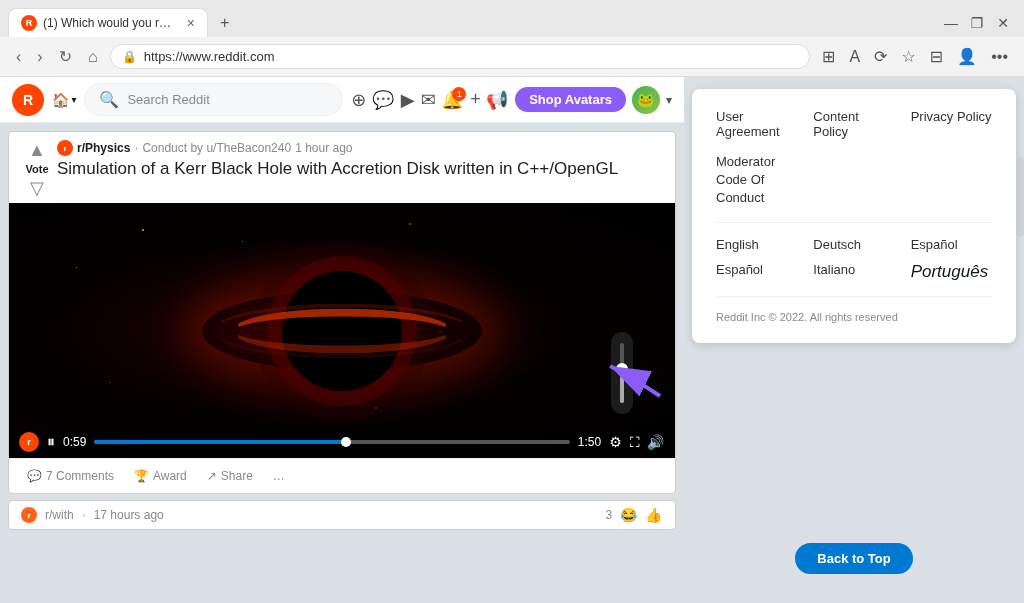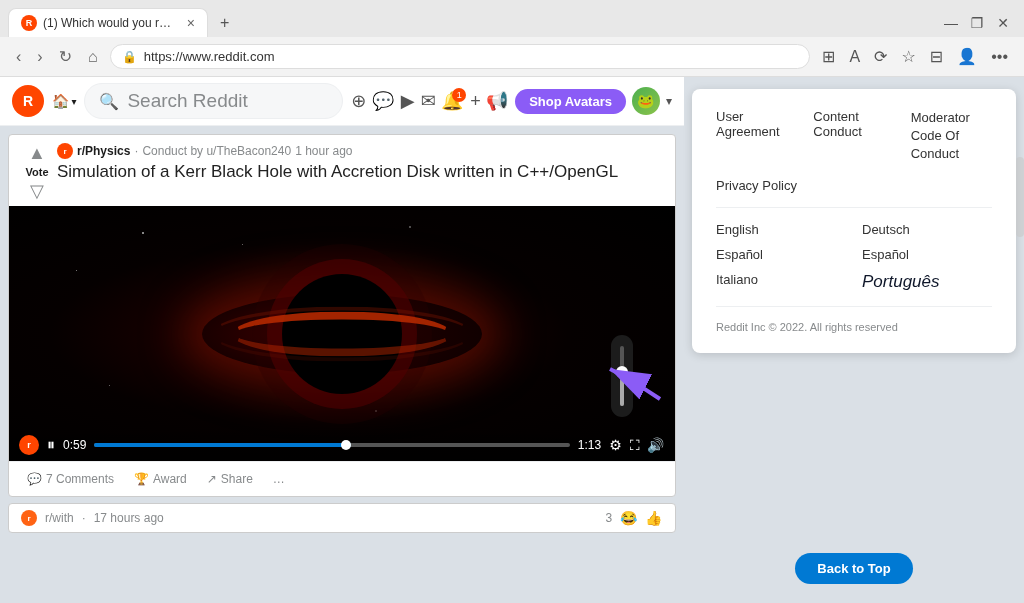--- a/index.html
+++ b/index.html
@@ -77,21 +77,21 @@
 
     <div style="display:flex; align-items:center; background:white; border-bottom:1px solid #edeff1; padding:6px 12px; gap:8px;">
       <div style="width:32px;height:32px;background:#ff4500;border-radius:50%;display:flex;align-items:center;justify-content:center;color:white;font-weight:bold;font-size:14px;">R</div>
       <button style="background:none;border:none;font-size:14px;color:#1c1c1c;cursor:pointer;display:flex;align-items:center;gap:2px;">
         <span>🏠</span>
 
         <span style="font-size:10px;">▾</span>
       </button>
       <div style="flex:1;display:flex;align-items:center;background:#f6f7f8;border:1px solid #edeff1;border-radius:20px;padding:6px 14px;gap:8px;">
         <span style="color:#878a8c;">🔍</span>
-        <span style="color:#878a8c;font-size:19px;">Search Reddit</span>
+        <span style="color:#878a8c;font-size:13px;">Search Reddit</span>
       </div>
       <div style="display:flex;align-items:center;gap:6px;">
         <button style="background:none;border:none;font-size:18px;cursor:pointer;color:#555;">⊕</button>
         <button style="background:none;border:none;font-size:18px;cursor:pointer;color:#555;">💬</button>
         <button style="background:none;border:none;font-size:18px;cursor:pointer;color:#555;">▶</button>
         <button style="background:none;border:none;font-size:18px;cursor:pointer;color:#555;">✉</button>
         <div style="position:relative;">
           <button style="background:none;border:none;font-size:18px;cursor:pointer;color:#555;">🔔</button>
           <span style="position:absolute;top:-2px;right:-2px;background:#ff4500;color:white;border-radius:50%;width:14px;height:14px;font-size:9px;display:flex;align-items:center;justify-content:center;">1</span>
         </div>
@@ -143,21 +143,21 @@
           </div>
 
           <div style="position:absolute;bottom:0;left:0;right:0;background:linear-gradient(transparent,rgba(0,0,0,0.8));padding:8px 10px 6px;display:flex;align-items:center;gap:8px;">
             <div style="width:20px;height:20px;background:#ff4500;border-radius:50%;display:flex;align-items:center;justify-content:center;font-size:9px;color:white;font-weight:bold;flex-shrink:0;">r</div>
             <button style="background:none;border:none;color:white;font-size:16px;cursor:pointer;padding:0;">⏸</button>
             <span style="color:white;font-size:12px;white-space:nowrap;">0:59</span>
             <div style="flex:1;height:4px;background:#555;border-radius:2px;position:relative;cursor:pointer;">
               <div style="height:100%;background:#0079d3;border-radius:2px;width:54%;"></div>
               <div style="position:absolute;right:46%;top:-3px;width:10px;height:10px;border-radius:50%;background:white;"></div>
             </div>
-            <span style="color:white;font-size:12px;white-space:nowrap;">1:13</span>
+            <span style="color:white;font-size:12px;white-space:nowrap;">1:50</span>
             <button style="background:none;border:none;color:white;font-size:14px;cursor:pointer;">⚙</button>
             <button style="background:none;border:none;color:white;font-size:14px;cursor:pointer;">⛶</button>
             <button style="background:none;border:none;color:white;font-size:14px;cursor:pointer;">🔊</button>
           </div>
 
           <div style="position:absolute;right:42px;bottom:44px;width:22px;height:82px;background:rgba(30,30,30,0.95);border-radius:11px;display:flex;align-items:center;justify-content:center;">
             <div style="width:4px;height:60px;background:#555;border-radius:2px;position:relative;">
               <div style="position:absolute;bottom:0;left:0;right:0;height:65%;background:#aaa;border-radius:2px;"></div>
               <div style="position:absolute;left:-4px;top:33%;width:12px;height:12px;border-radius:50%;background:white;box-shadow:0 1px 3px rgba(0,0,0,0.5);"></div>
             </div>
@@ -201,26 +201,26 @@
         <span style="font-size:14px;">😂</span>
         <span style="font-size:14px;">👍</span>
       </div>
     </div>
   </div>
 
   <div style="width:340px;flex-shrink:0;padding:0 8px;">
     <div style="background:white;border-radius:8px;margin-top:12px;padding:20px 24px;box-shadow:0 2px 10px rgba(0,0,0,0.15);">
       <div style="display:grid;grid-template-columns:1fr 1fr 1fr;gap:14px 16px;margin-bottom:14px;">
         <a style="font-size:13px;color:#333;text-decoration:none;cursor:pointer;">User Agreement</a>
-        <a style="font-size:13px;color:#333;text-decoration:none;cursor:pointer;">Content Conduct</a>
+        <a style="font-size:13px;color:#333;text-decoration:none;cursor:pointer;">Content Policy</a>
+        <a style="font-size:13px;color:#333;text-decoration:none;cursor:pointer;">Privacy Policy</a>
         <a style="font-size:13px;color:#333;text-decoration:none;cursor:pointer;line-height:1.4;">Moderator Code Of Conduct</a>
-        <a style="font-size:13px;color:#333;text-decoration:none;cursor:pointer;">Privacy Policy</a>
       </div>
       <div style="height:1px;background:#edeff1;margin:14px 0;"></div>
-      <div style="display:grid;grid-template-columns:1fr 1fr;gap:10px 16px;margin-bottom:14px;">
+      <div style="display:grid;grid-template-columns:1fr 1fr 1fr;gap:10px 16px;margin-bottom:14px;">
         <a style="font-size:13px;color:#333;text-decoration:none;cursor:pointer;">English</a>
         <a style="font-size:13px;color:#333;text-decoration:none;cursor:pointer;">Deutsch</a>
         <a style="font-size:13px;color:#333;text-decoration:none;cursor:pointer;">Español</a>
         <a style="font-size:13px;color:#333;text-decoration:none;cursor:pointer;">Español</a>
         <a style="font-size:13px;color:#333;text-decoration:none;cursor:pointer;">Italiano</a>
         <a style="font-size:17px;color:#0f172a;text-decoration:none;cursor:pointer;font-style:italic;">Português</a>
       </div>
       <div style="height:1px;background:#edeff1;margin:14px 0;"></div>
       <p style="font-size:11px;color:#878a8c;">Reddit Inc © 2022. All rights reserved</p>
     </div>

